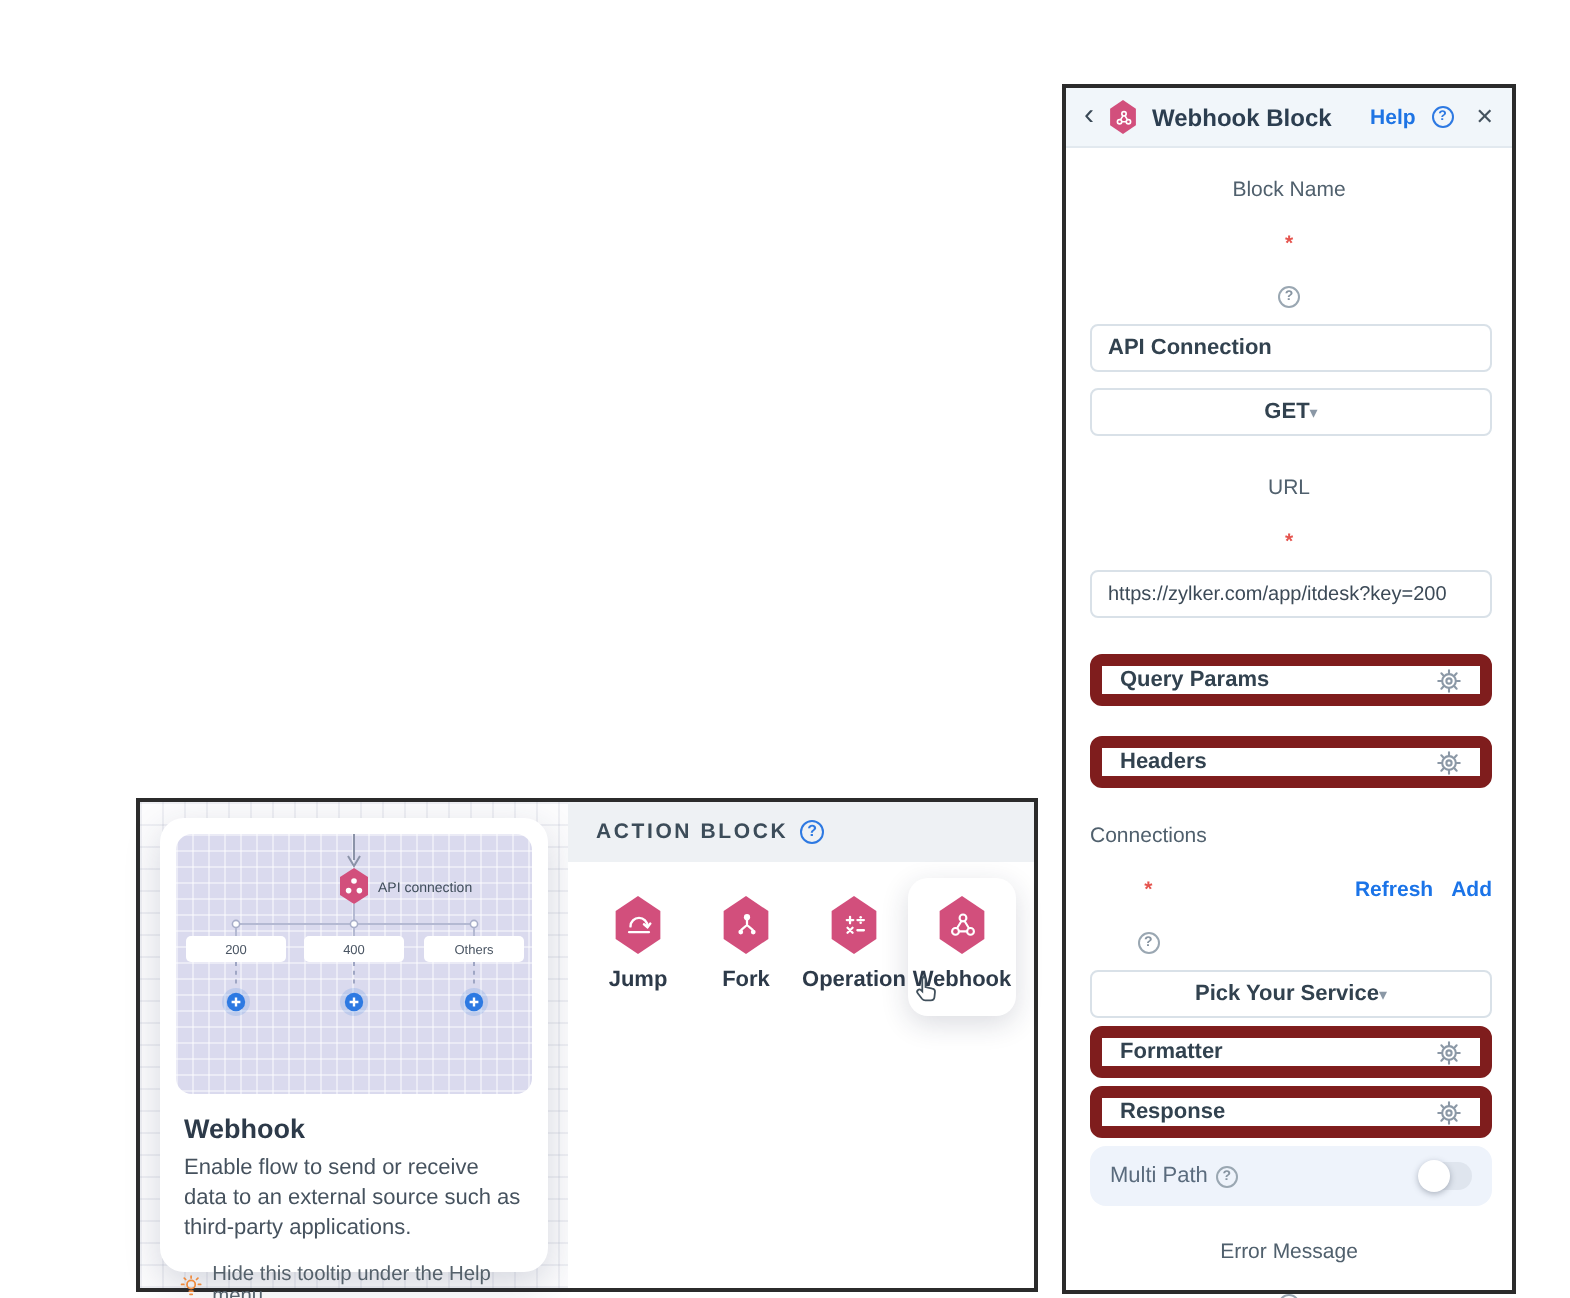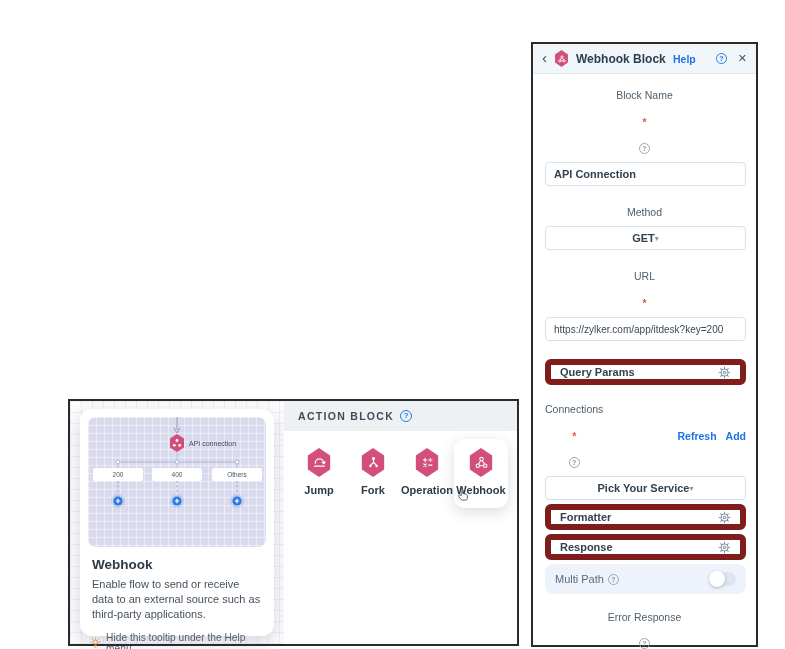--- a/index.html
+++ b/index.html
@@ -52,21 +52,21 @@
   .right-panel { position:absolute; left:531px; top:42px; width:227px; height:605px;
     border:2px solid #2b2b2b; background:#fff; display:flex; flex-direction:column; }
   .rp-header { height:30px; min-height:30px; background:#f1f6fa;
     border-bottom:1px solid #e2e9ef; display:flex; align-items:center; gap:7px;
     padding:0 9px; }
   .back-btn { font-size:15px; color:#3b4a57; line-height:1; cursor:pointer; margin-top:-2px; }
   .hex-sm { width:15px; height:17px; background:#d24f7c;
     clip-path:polygon(50% 0%, 93% 26%, 93% 74%, 50% 100%, 7% 74%, 7% 26%);
     display:flex; align-items:center; justify-content:center; flex:none; }
   .rp-title { font-size:12px; font-weight:bold; color:#2c3e50; flex:1; }
-  .help-link { display:flex; align-items:center; gap:20px; font-size:10.5px;
+  .help-link { display:flex; align-items:center; gap:8px; font-size:10.5px;
     font-weight:bold; color:#1e74e4; }
   .help-link .qcircle { width:11px; height:11px; font-size:7px; }
   .close-btn { font-size:11px; color:#45535f; font-weight:bold; margin-left:4px; }
 
   .rp-body { flex:1; padding:9px 12px 0; }
   .f-label { display:flex; align-items:center; gap:15px; font-size:10.5px;
     color:#50606d;flex-direction:column; }
   .req { color:#e5544e; font-weight:bold; font-size:10.5px; }
   .t-input { width:201px; height:24px; border:1px solid #d9e1e8; border-radius:4px;
     background:#fff; padding:0 8px; display:flex; align-items:center;
@@ -255,23 +255,20 @@
 
     <div class="rp-body">
 
       <div class="f-label mt6">
         <span>Block Name</span>
         <span class="req">*</span>
         <span class="qcircle gray">?</span>
       </div>
       <div class="t-input mt8">API Connection</div>
 
-      <div class="f-label mt20">
-        <span>Method</span>
-      </div>
       <div class="t-input sel mt8">
         <span>GET</span>
         <span class="caret">▾</span>
       </div>
 
       <div class="f-label mt20">
         <span>URL</span>
         <span class="req">*</span>
       </div>
       <div class="t-input plain mt8">https://zylker.com/app/itdesk?key=200</div>
@@ -280,20 +277,30 @@
         <span class="sb-label">Query Params</span>
         <svg width="13" height="13" viewBox="0 0 16 16">
           <g stroke="#8b98a6" stroke-width="1.3" fill="none" stroke-linecap="round">
             <circle cx="8" cy="8" r="4.2"></circle>
               <circle cx="8" cy="8" r="1.6"></circle>
             <path d="M8 1.4v2 M8 12.6v2 M1.4 8h2 M12.6 8h2 M3.3 3.3l1.4 1.4 M11.3 11.3l1.4 1.4 M12.7 3.3l-1.4 1.4 M4.7 11.3l-1.4 1.4"></path>
           </g>
         </svg>
       </div>
 
+      <div class="setting-box mt15">
+        <span class="sb-label">Headers</span>
+        <svg width="13" height="13" viewBox="0 0 16 16">
+          <g stroke="#8b98a6" stroke-width="1.3" fill="none" stroke-linecap="round">
+            <circle cx="8" cy="8" r="4.2"></circle>
+              <circle cx="8" cy="8" r="1.6"></circle>
+            <path d="M8 1.4v2 M8 12.6v2 M1.4 8h2 M12.6 8h2 M3.3 3.3l1.4 1.4 M11.3 11.3l1.4 1.4 M12.7 3.3l-1.4 1.4 M4.7 11.3l-1.4 1.4"></path>
+          </g>
+        </svg>
+      </div>
 
       <div class="conn-row mt18">
         <div class="f-label">
           <span>Connections</span>
           <span class="req">*</span>
           <span class="qcircle gray">?</span>
         </div>
         <div class="conn-links">
           <span class="link">Refresh</span>
           <span class="link">Add</span>
@@ -330,21 +337,21 @@
         <span class="mp-label">
           <span>Multi Path</span>
           <span class="qcircle gray">?</span>
         </span>
         <span class="toggle">
           <span class="knob"></span>
         </span>
       </div>
 
       <div class="f-label mt17">
-        <span>Error Response</span>
+        <span>Error Message</span>
         <span class="qcircle gray">?</span>
       </div>
       <div class="t-input plain mt8">Something went wrong. Please restart the chat to</div>
 
     </div>
 
   </div>
 
 </div>
 

